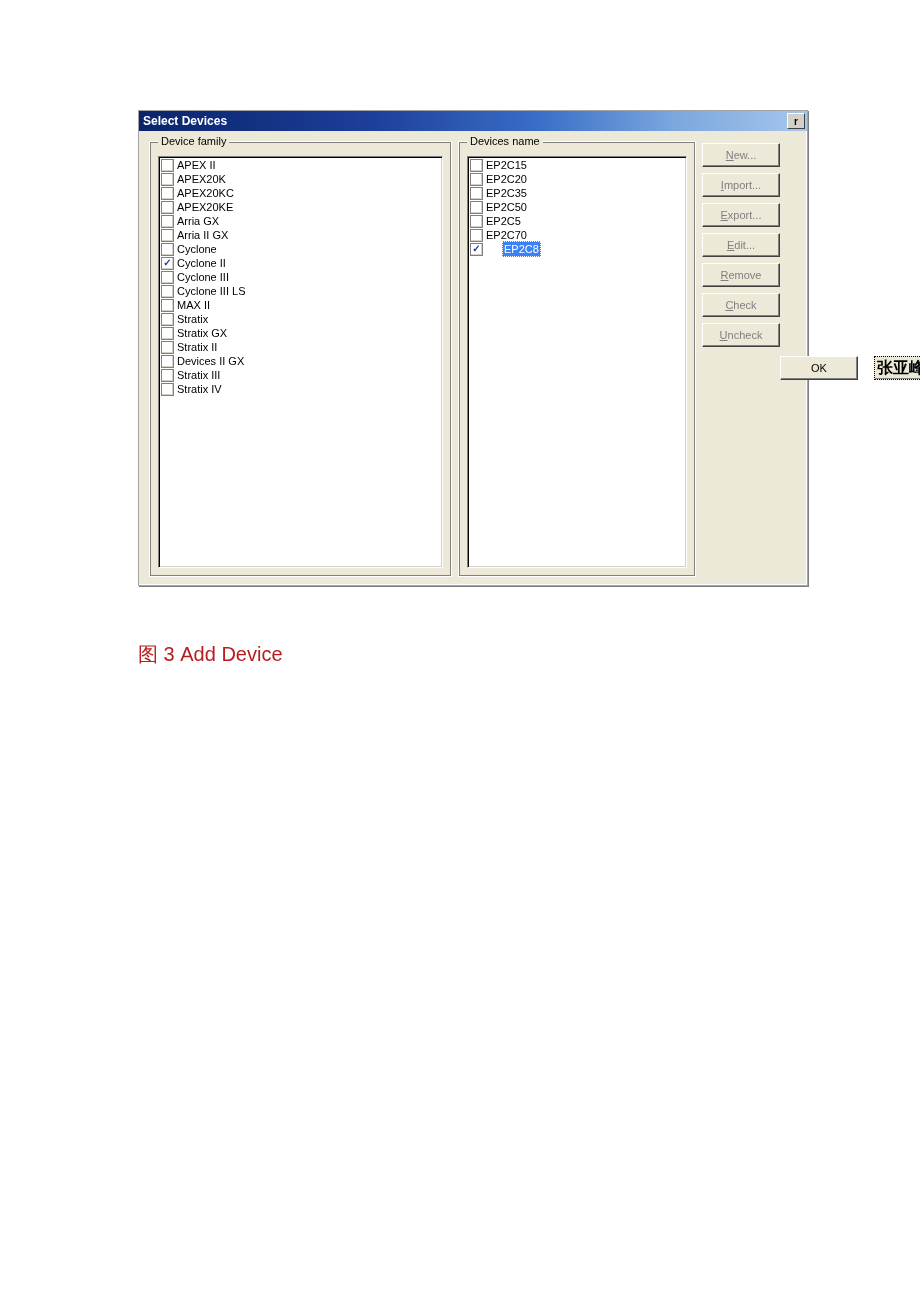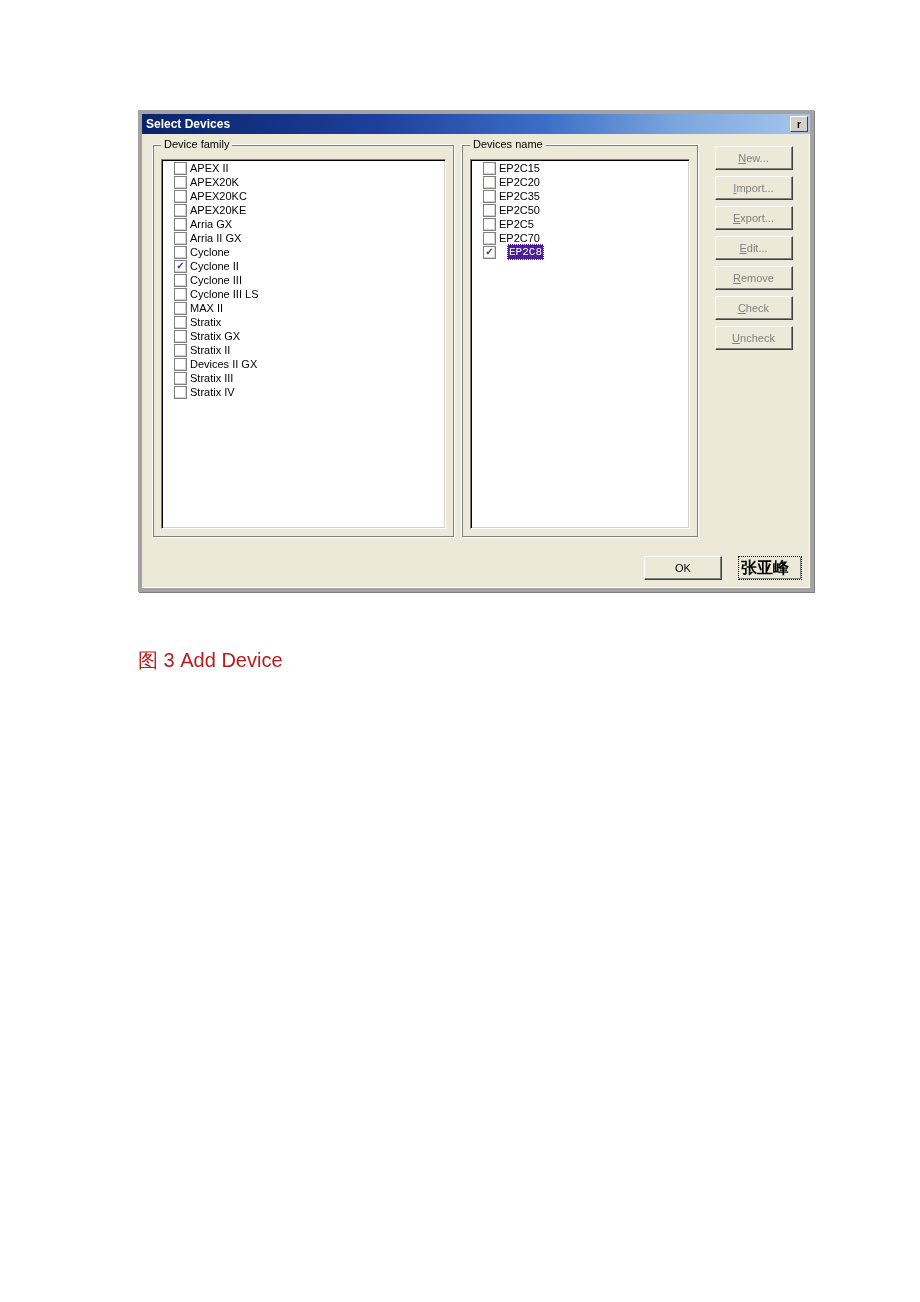--- a/index.html
+++ b/index.html
@@ -13,21 +13,21 @@
   }
   .page {
     position: absolute;
     left: 138px;
     top: 110px;
     width: 668px;
   }
   .dialog {
     width: 668px;
     height: 474px;
-    border: 4px solid #a3a3a3;
+    border: 1px solid #a3a3a3;
     background: #ece9d8;
     box-shadow: 1px 1px 0 #808080, -1px -1px 0 #fff inset;
     display: flex;
     flex-direction: column;
   }
   .titlebar {
     height: 20px;
     background: linear-gradient(to right, #0a246a 0%, #1d3f9b 35%, #3a6ec7 60%, #7ba6de 80%, #a6c6ec 100%);
     color: #fff;
     display: flex;
@@ -48,21 +48,20 @@
     align-items:center;
     justify-content:center;
     color:#000;
     font-weight:bold;
     font-size:10px;
     font-family: "Marlett", sans-serif;
   }
   .body {
     flex: 1;
     display: flex;
-    flex-direction: column;
     padding: 10px 8px 8px 10px;
   }
   .cols {
     flex: 1;
     display: flex;
     gap: 6px;
   }
   .groupbox {
     border: 1px solid #fff;
     box-shadow: inset 0 0 0 1px #808080;
@@ -82,21 +81,21 @@
   .col-family { flex: 0 0 285px; display:flex; flex-direction:column;}
   .col-name   { flex: 0 0 220px; display:flex; flex-direction:column;}
   .listbox {
     flex:1;
     background: #fff;
     border: 1px solid #808080;
     border-right-color:#fff;
     border-bottom-color:#fff;
     box-shadow: inset 1px 1px 0 #000, inset -1px -1px 0 #d4d0c8;
     overflow: hidden;
-    padding: 1px 12px;
+    padding: 1px 2px;
   }
   .item {
     display: flex;
     align-items: center;
     gap: 3px;
     line-height: 14px;
     font-size: 11px;
     color:#000;
   }
   .cbx {
@@ -111,26 +110,25 @@
     flex-shrink:0;
   }
   .cbx.checked::after{
     content:"✓";
     font-size:10px;
     line-height:10px;
     color:#1a3aa0;
     font-weight:bold;
   }
   .item.selected .label{
-    background:#4c1d95;
+    background:#3b82f6;
     color:#fff;
     padding: 0 1px;
     border:1px dotted #fff;
-    margin:-1px 8px;
-    font-family:Liberation Mono, monospace;
+    margin:-1px 16px;
   }
   .sidebtns {
     flex: 1;
     display: flex;
     flex-direction: column;
     gap: 6px;
     align-items: center;
     padding-top: 2px;
   }
   .wbtn {

